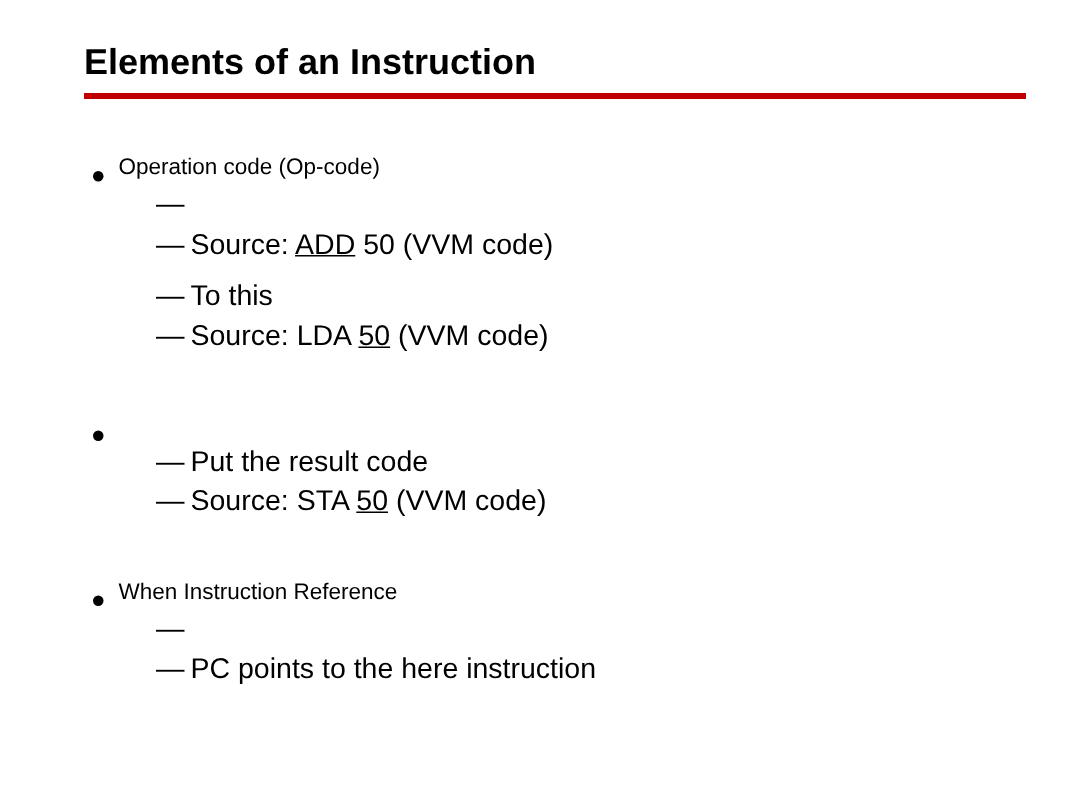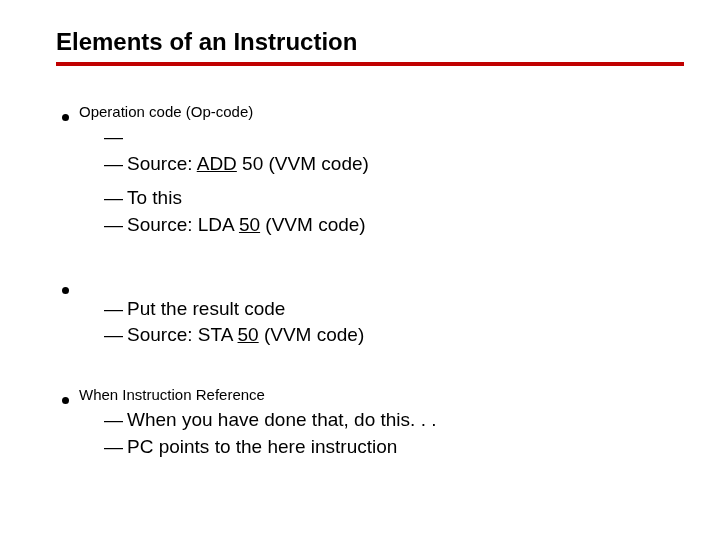--- a/index.html
+++ b/index.html
@@ -130,21 +130,20 @@
     </li>
 
     <li>
       <div class="bullet-row">
         <span class="dot"></span>
         <span>When Instruction Reference</span>
       </div>
       <ul class="sub">
         <li>
           <span class="dash">—</span>
-          <span>When you have done that, do this. . .</span>
         </li>
         <li>
           <span class="dash">—</span>
           <span>PC points to the here instruction</span>
         </li>
       </ul>
     </li>
 
   </ul>
 </div>

